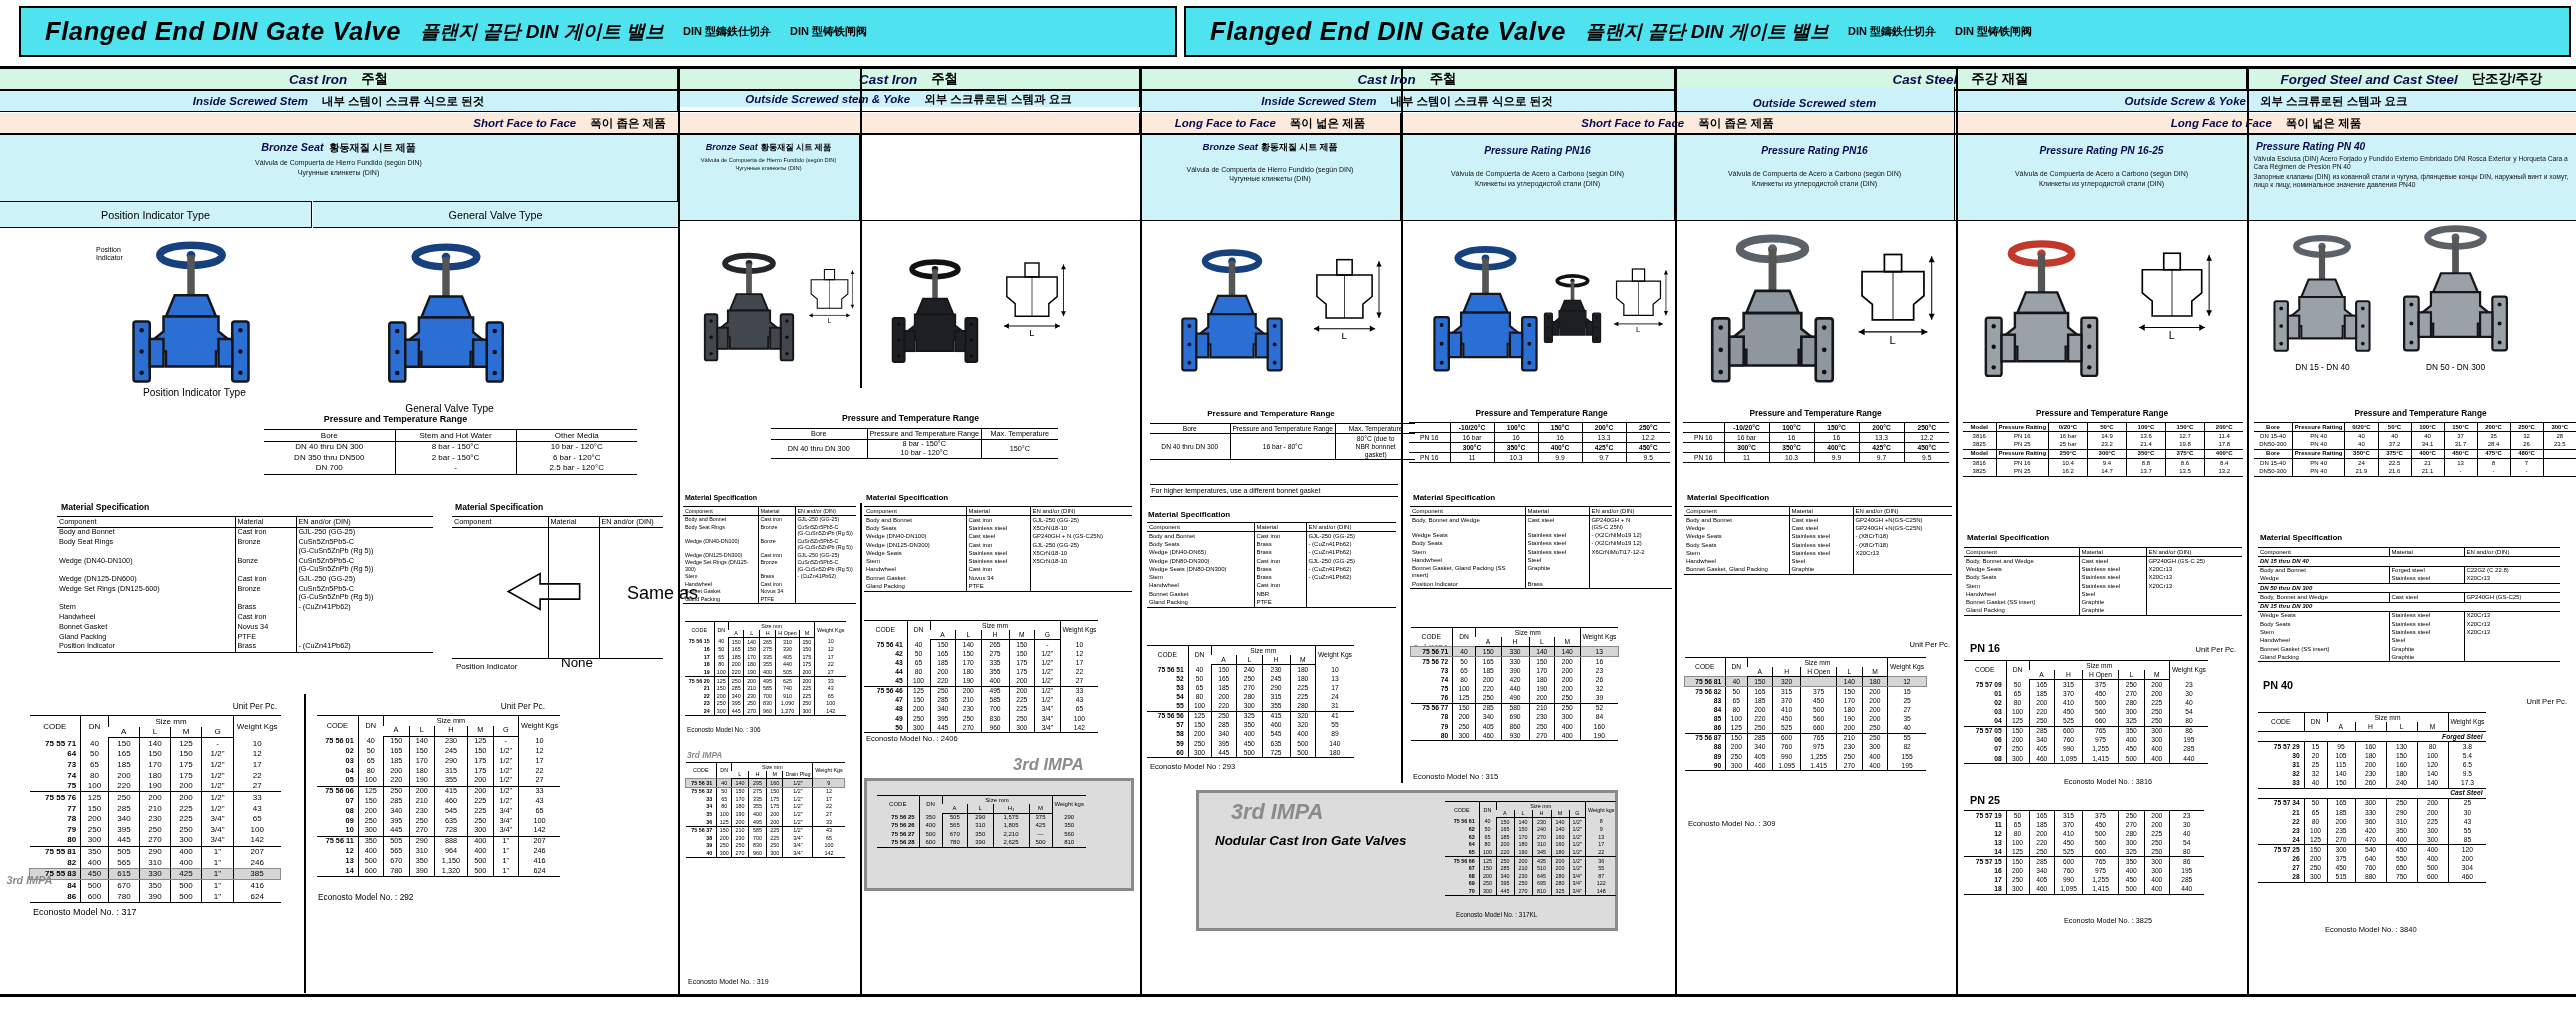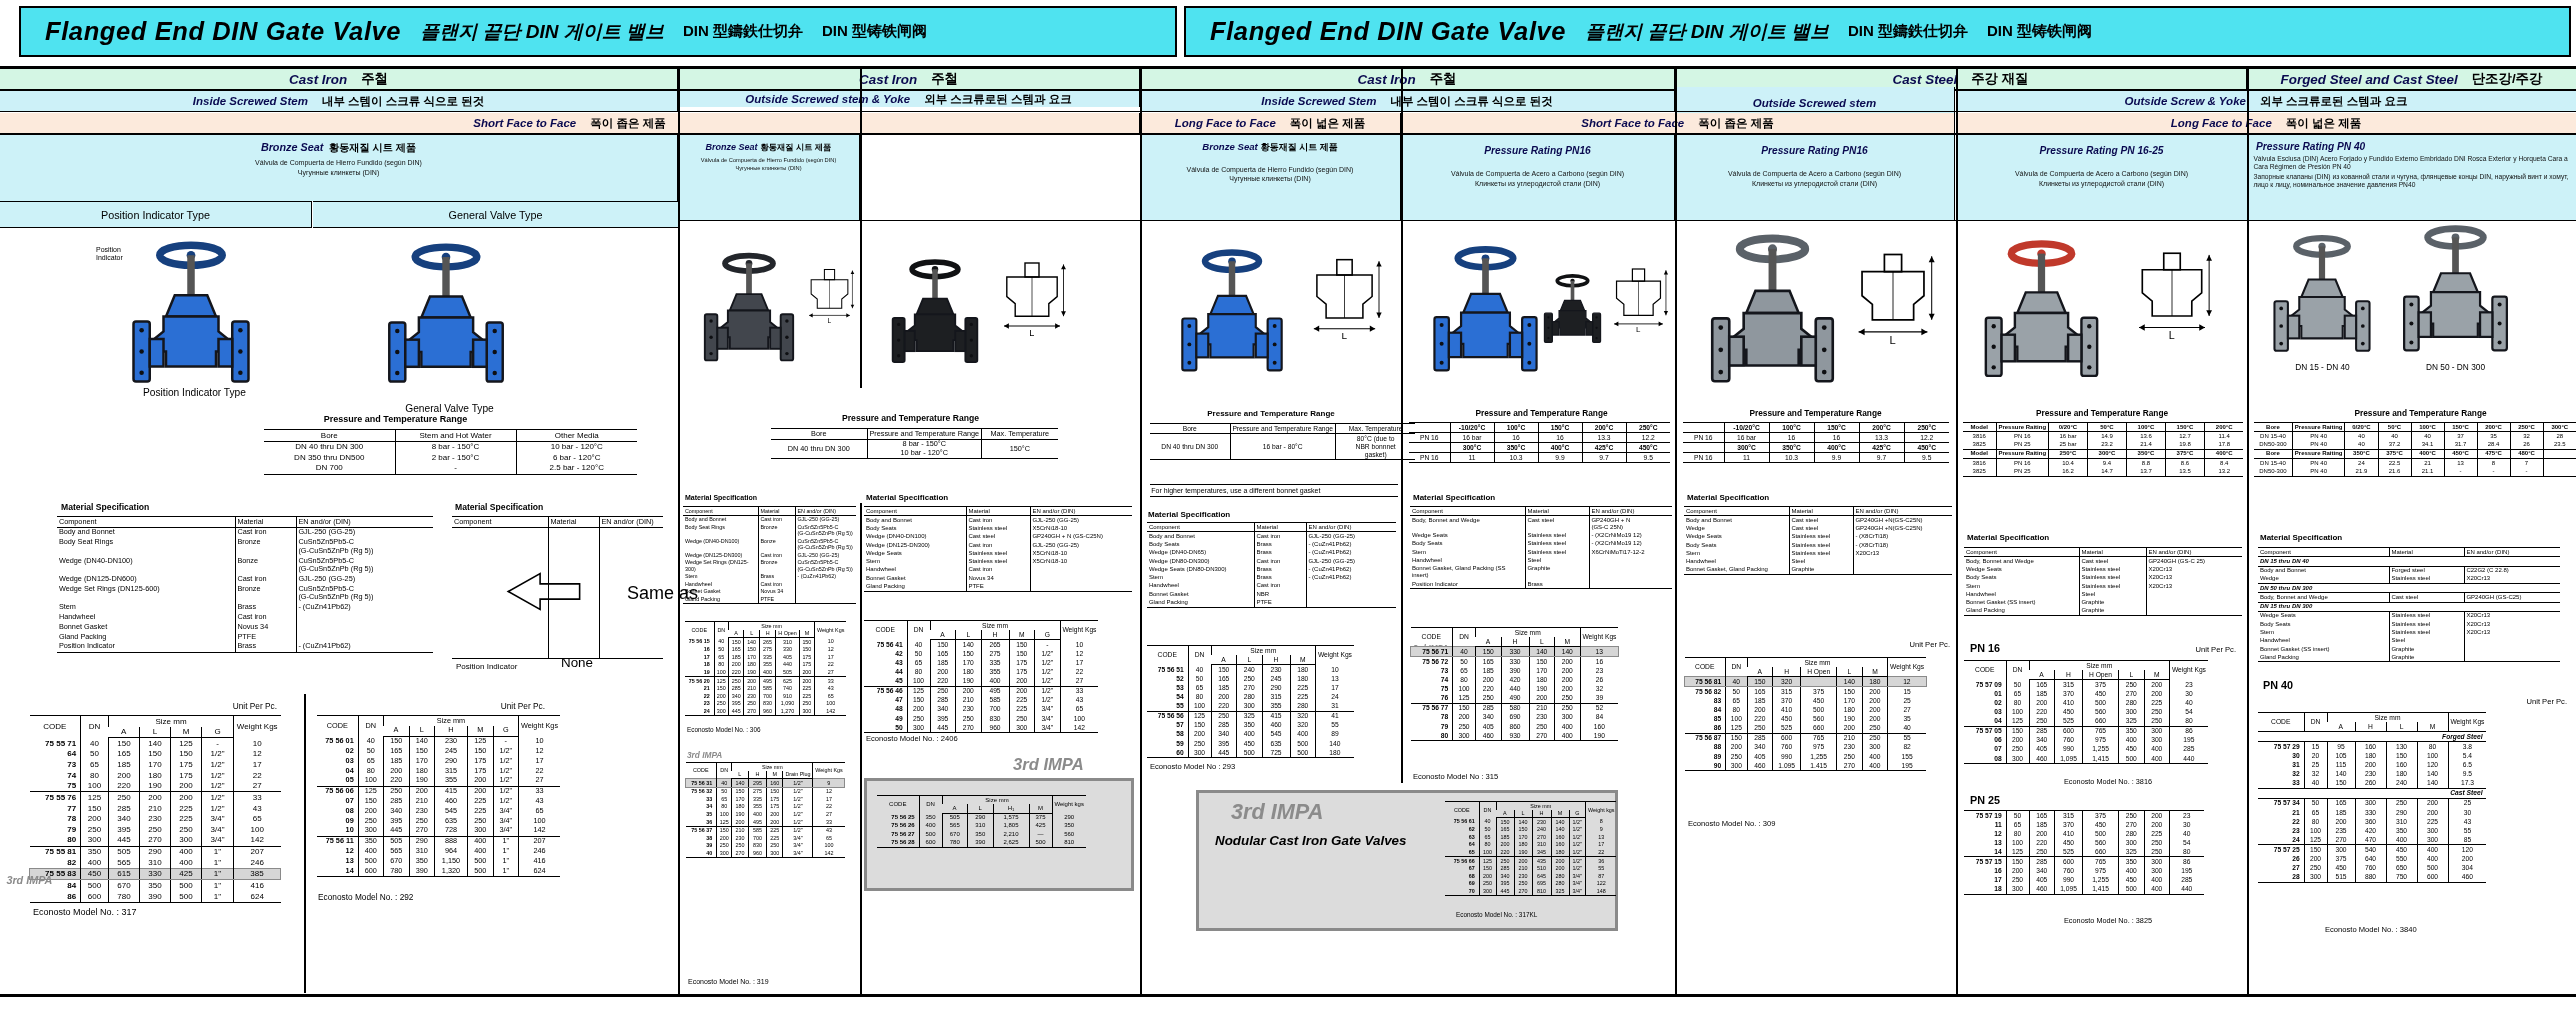--- a/index.html
+++ b/index.html
@@ -2,34 +2,34 @@
 <html style="font-size:10.2px"><head>
 <meta charset="utf-8">
 <style>
   html,body{margin:0;padding:0;background:#e8e8e8;}
   #page{position:relative;width:2576px;height:1010px;background:#fff;font-family:"Liberation Sans","DejaVu Sans",sans-serif;color:#000;overflow:hidden;}
   .abs{position:absolute;}
   
   .titlebox{background:#4fe3f0;border:2.5px solid #000;box-sizing:border-box;display:flex;align-items:center;gap:19px;padding:3px 24px;}
   .t-en{font-size:25.5px;font-weight:bold;font-style:italic;letter-spacing:0.6px;}
   .t-ko{font-size:19px;font-weight:bold;font-style:italic;}
-  .t-cjk{font-size:15px;font-weight:bold;}
+  .t-cjk{font-size:11px;font-weight:bold;}
   
   .band{display:flex;align-items:center;justify-content:center;gap:14px;box-sizing:border-box;border-right:1.9px solid #000;}
   .band .en{font-weight:bold;font-style:italic;color:#0a0a50;}
   .band .ko{font-weight:bold;color:#000;}
   .r1{background:#d4f6e4;font-size:13.4px;}
   .r2{background:#cdf1f8;font-size:11.5px;}
   .r3{background:#fceadc;font-size:11.5px;}
   .hline{background:#000;}
   .vline{background:#000;}
   
   .desc{background:#cdf2f8;box-sizing:border-box;border-right:1.9px solid #000;text-align:center;padding-top:6.4px;}
   .desc .en{font-weight:bold;font-style:italic;color:#0a0a50;font-size:10.8px;}
-  .desc .ko{font-weight:bold;font-size:10.2px;}
+  .desc .ko{font-weight:bold;font-size:10.2px;font-family:Liberation Serif, serif;}
   .desc .pn{font-weight:bold;font-style:italic;color:#0a0a50;font-size:10.2px;display:block;margin-top:5.1px;}
   .desc .sm{display:block;font-size:7px;margin-top:3.8px;line-height:1.25;color:#111;}
   .desc .sml{display:block;font-size:6.7px;margin:2.5px 6.4px 0 6.4px;line-height:1.2;text-align:left;color:#111;}
   .typebar{background:#cdf2f8;box-sizing:border-box;display:flex;align-items:center;justify-content:center;font-size:10.8px;}
   
   .st{font-weight:bold;font-size:8.6px;}
   .stc{font-weight:bold;text-align:center;}
   .cap{font-size:10.2px;text-align:center;}
   .econo{font-size:8px;}
   .unit{font-size:7.6px;text-align:right;}

